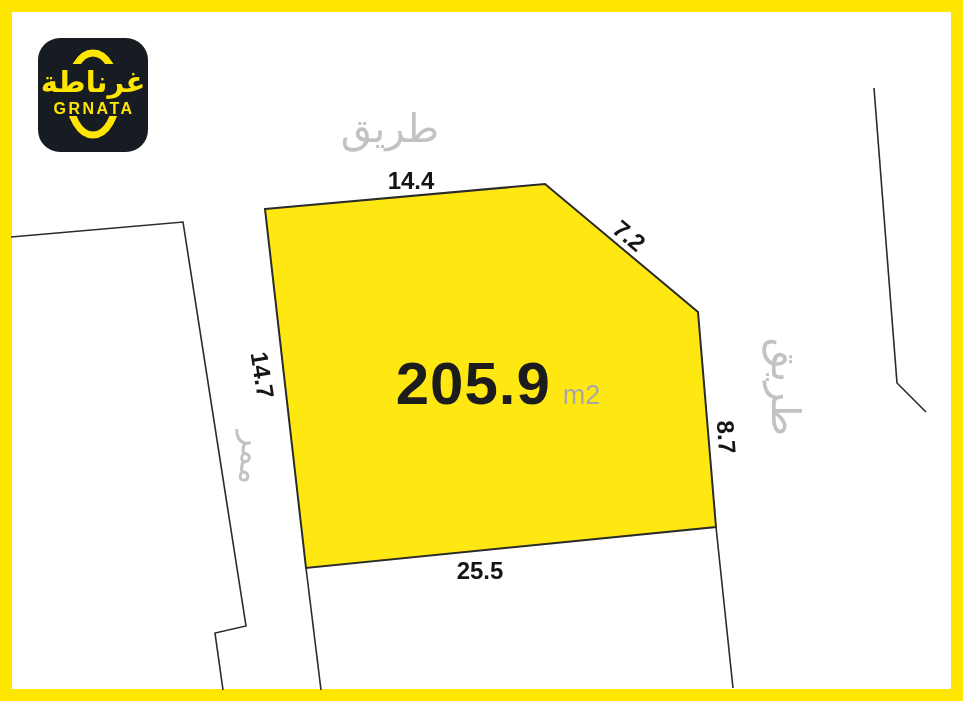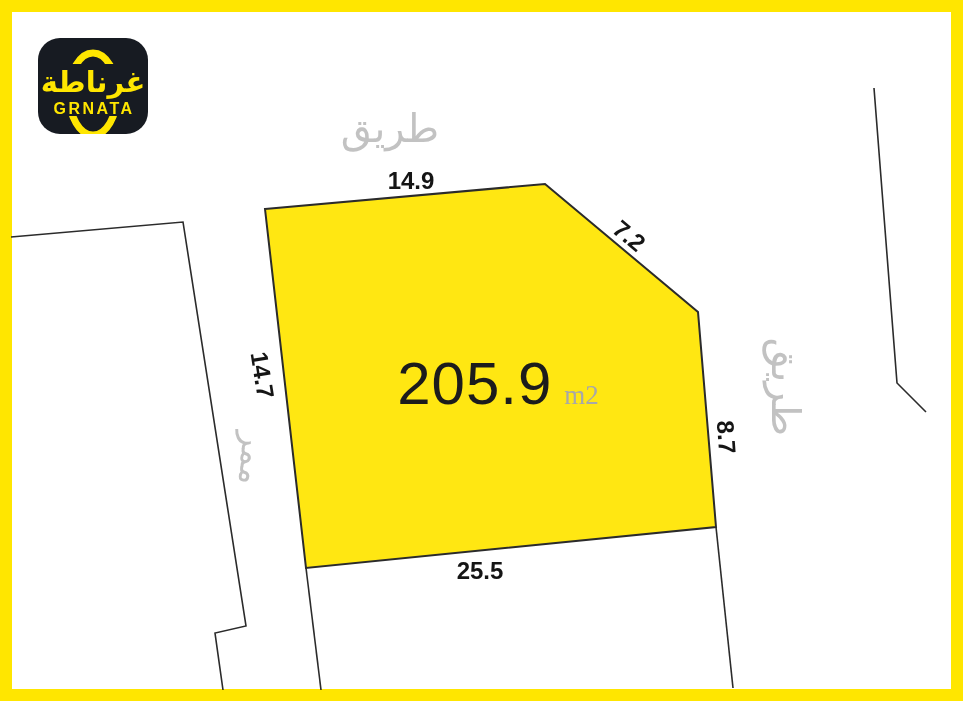--- a/index.html
+++ b/index.html
@@ -58,32 +58,31 @@
     font-weight:600;
     color:var(--measure-text,#151515);
   }
   .area-group{
     position:absolute;z-index:2;
     transform:translate(-50%,-50%);
     display:flex;align-items:baseline;gap:12px;
     white-space:nowrap;
   }
   .area-value{
-    font-size:60px;font-weight:400;
+    font-size:60px;font-weight:700;
     color:var(--area-text,#1C1C1C);
     letter-spacing:1px;
   }
   .area-unit{
     font-size:27px;font-weight:400;
     color:var(--unit-text,#A8A8A8);
-    font-family:Liberation Serif, serif;
   }
   .logo{
     position:absolute;left:38px;top:38px;z-index:3;
-    width:110px;height:96px;border-radius:22px;
+    width:110px;height:114px;border-radius:22px;
     background:var(--logo-bg,#171B22);
     overflow:hidden;
   }
   .logo svg{display:block;}
   .logo .ring{
     fill:none;
     stroke:var(--logo-yellow,#FFE600);
     stroke-width:7;
   }
   .logo .mask-rect{fill:var(--logo-bg,#171B22);}
@@ -111,21 +110,21 @@
 
     <polyline class="boundary" points="874,88 897,383 926,412"></polyline>
 
     <polygon class="parcel" points="265,209 545,184 698,312 716,527 306,568"></polygon>
   </svg>
 
   <div class="label road" style="left:390px;top:128px;">طريق</div>
   <div class="label road" style="left:786px;top:387px;transform:translate(-50%,-50%) rotate(90deg);">طريق</div>
   <div class="label road" style="left:252px;top:458px;font-size:32px;transform:translate(-50%,-50%) rotate(94deg);">ممر</div>
 
-  <div class="label measure" style="left:411px;top:181px;">14.9</div>
+  <div class="label measure" style="left:411px;top:181px;">14.4</div>
   <div class="label measure" style="left:629px;top:236px;transform:translate(-50%,-50%) rotate(40deg);">7.2</div>
   <div class="label measure" style="left:726px;top:437px;transform:translate(-50%,-50%) rotate(86deg);">8.7</div>
   <div class="label measure" style="left:480px;top:571px;">25.5</div>
   <div class="label measure" style="left:262px;top:375px;transform:translate(-50%,-50%) rotate(81deg);">14.7</div>
 
   <div class="area-group" style="left:498px;top:383px;">
     <span class="area-value">205.9</span>
     <span class="area-unit">m2</span>
   </div>
 

